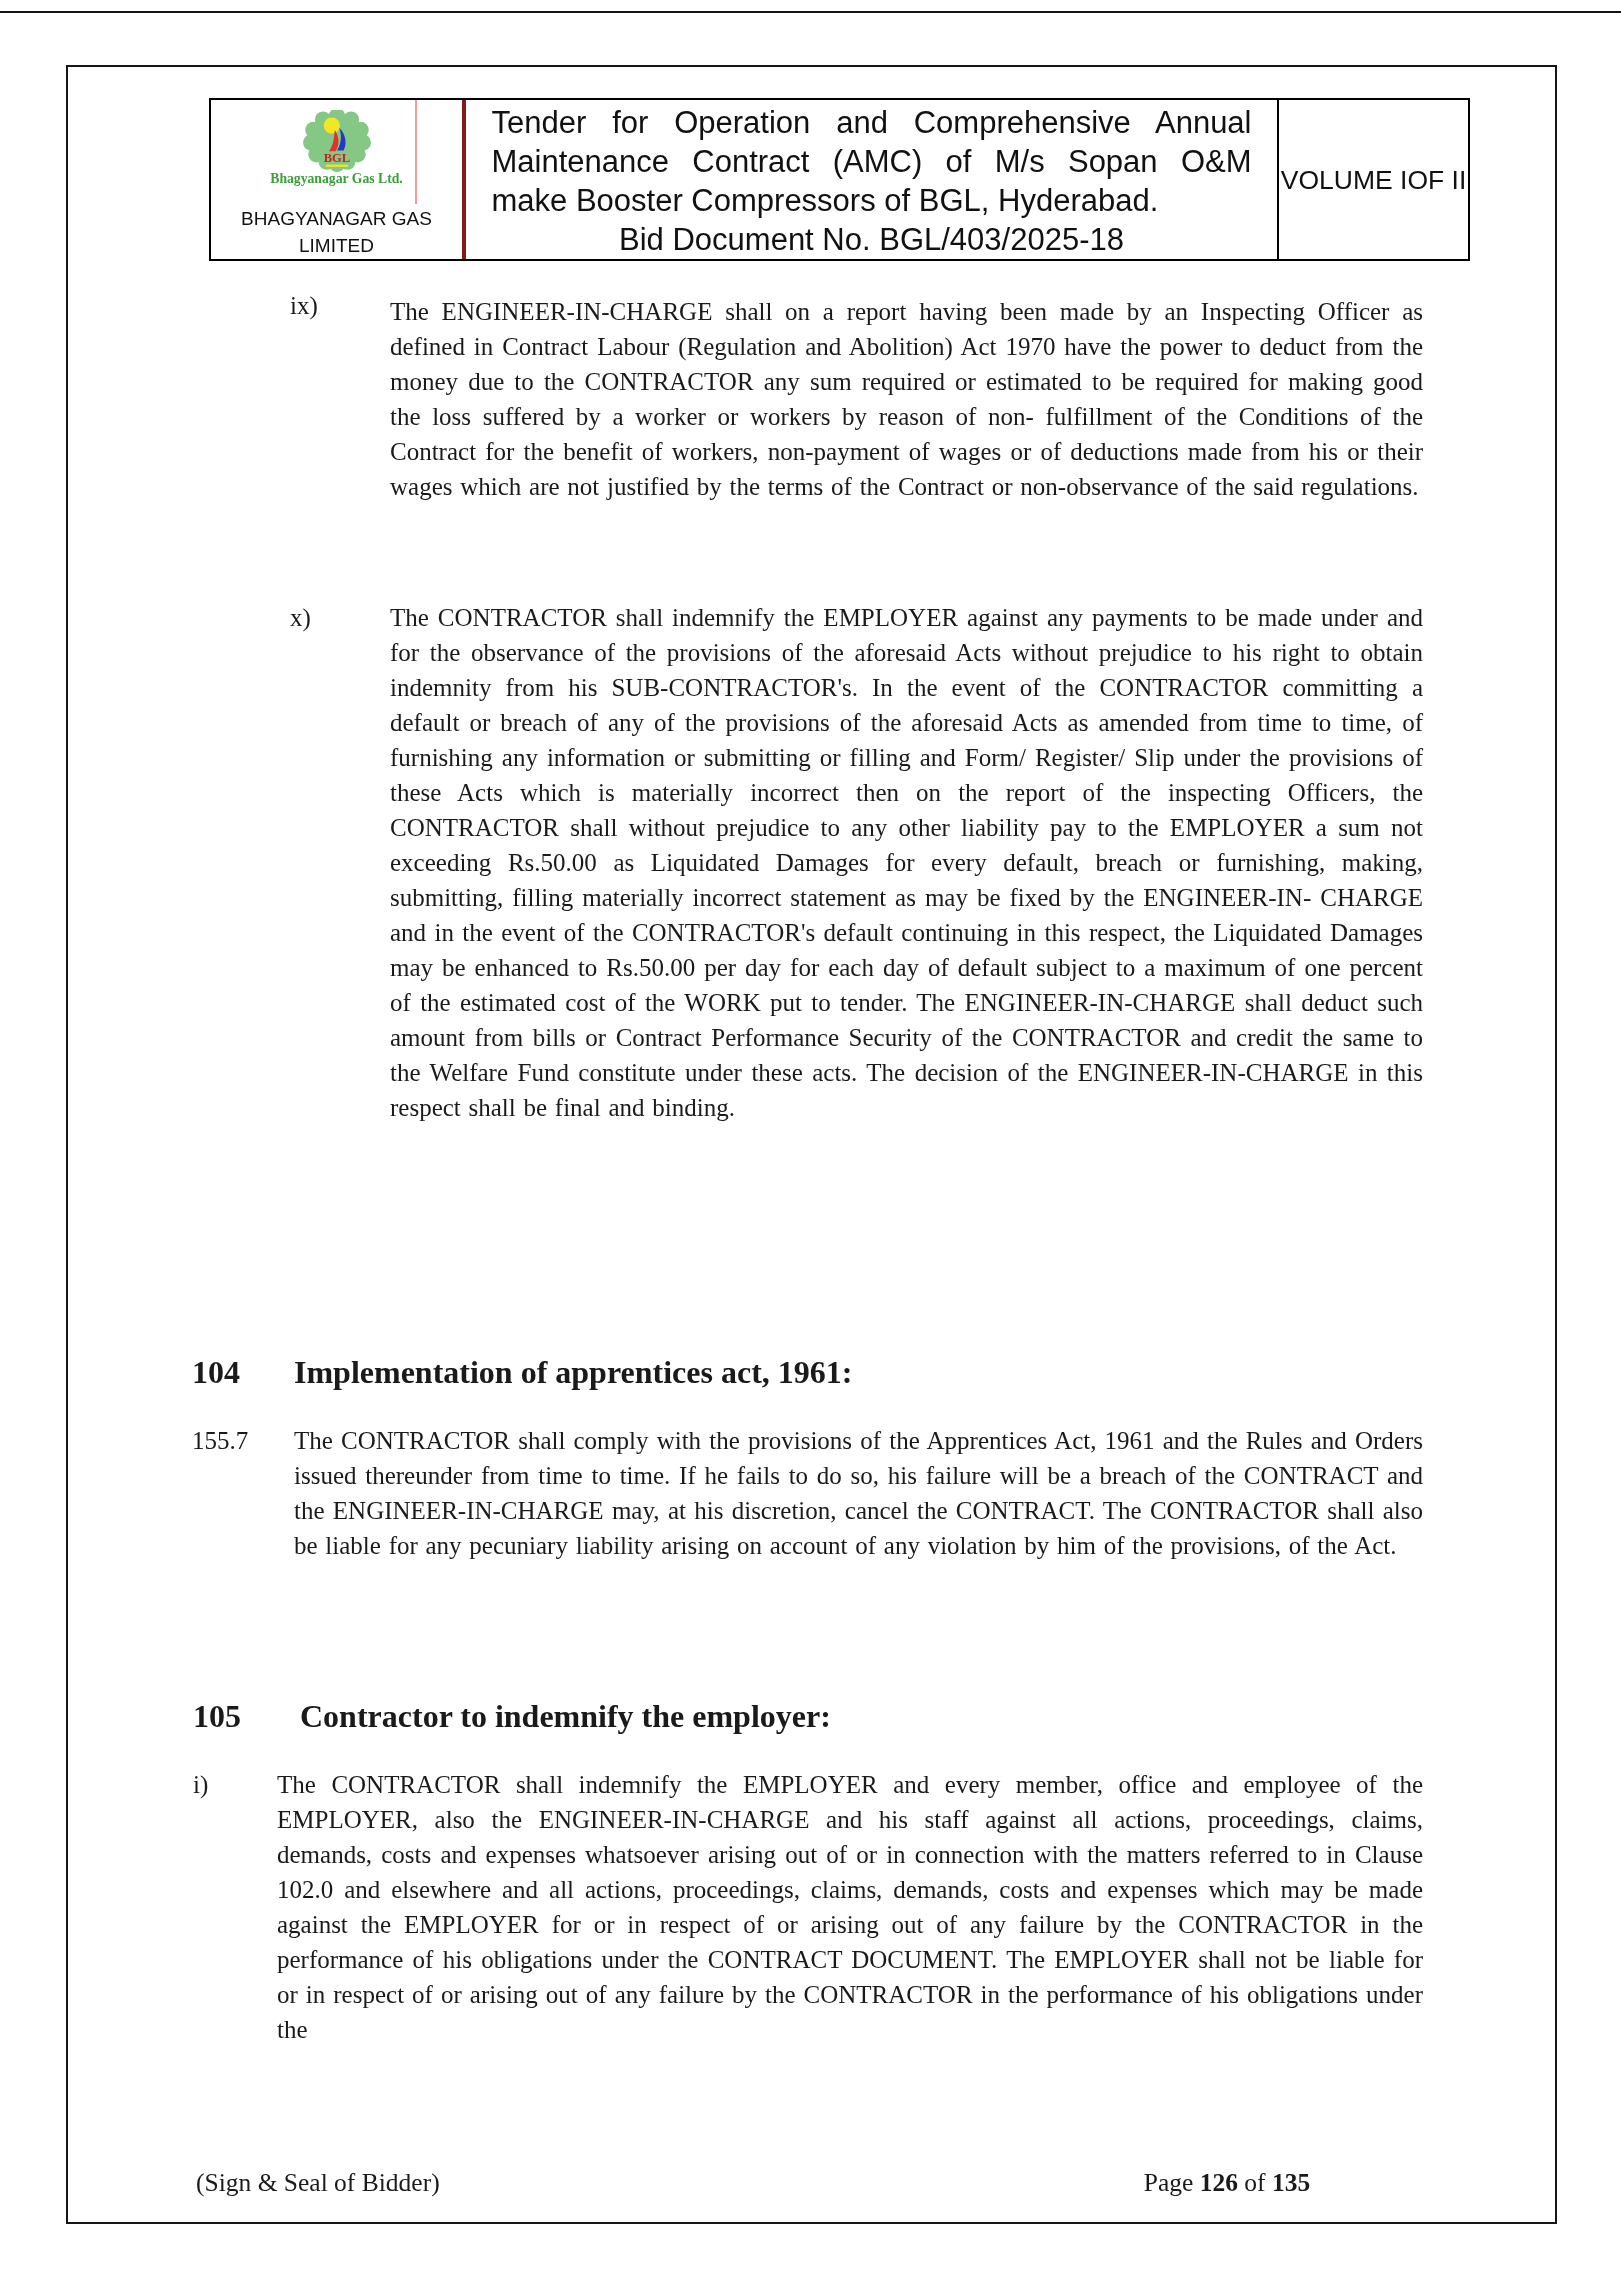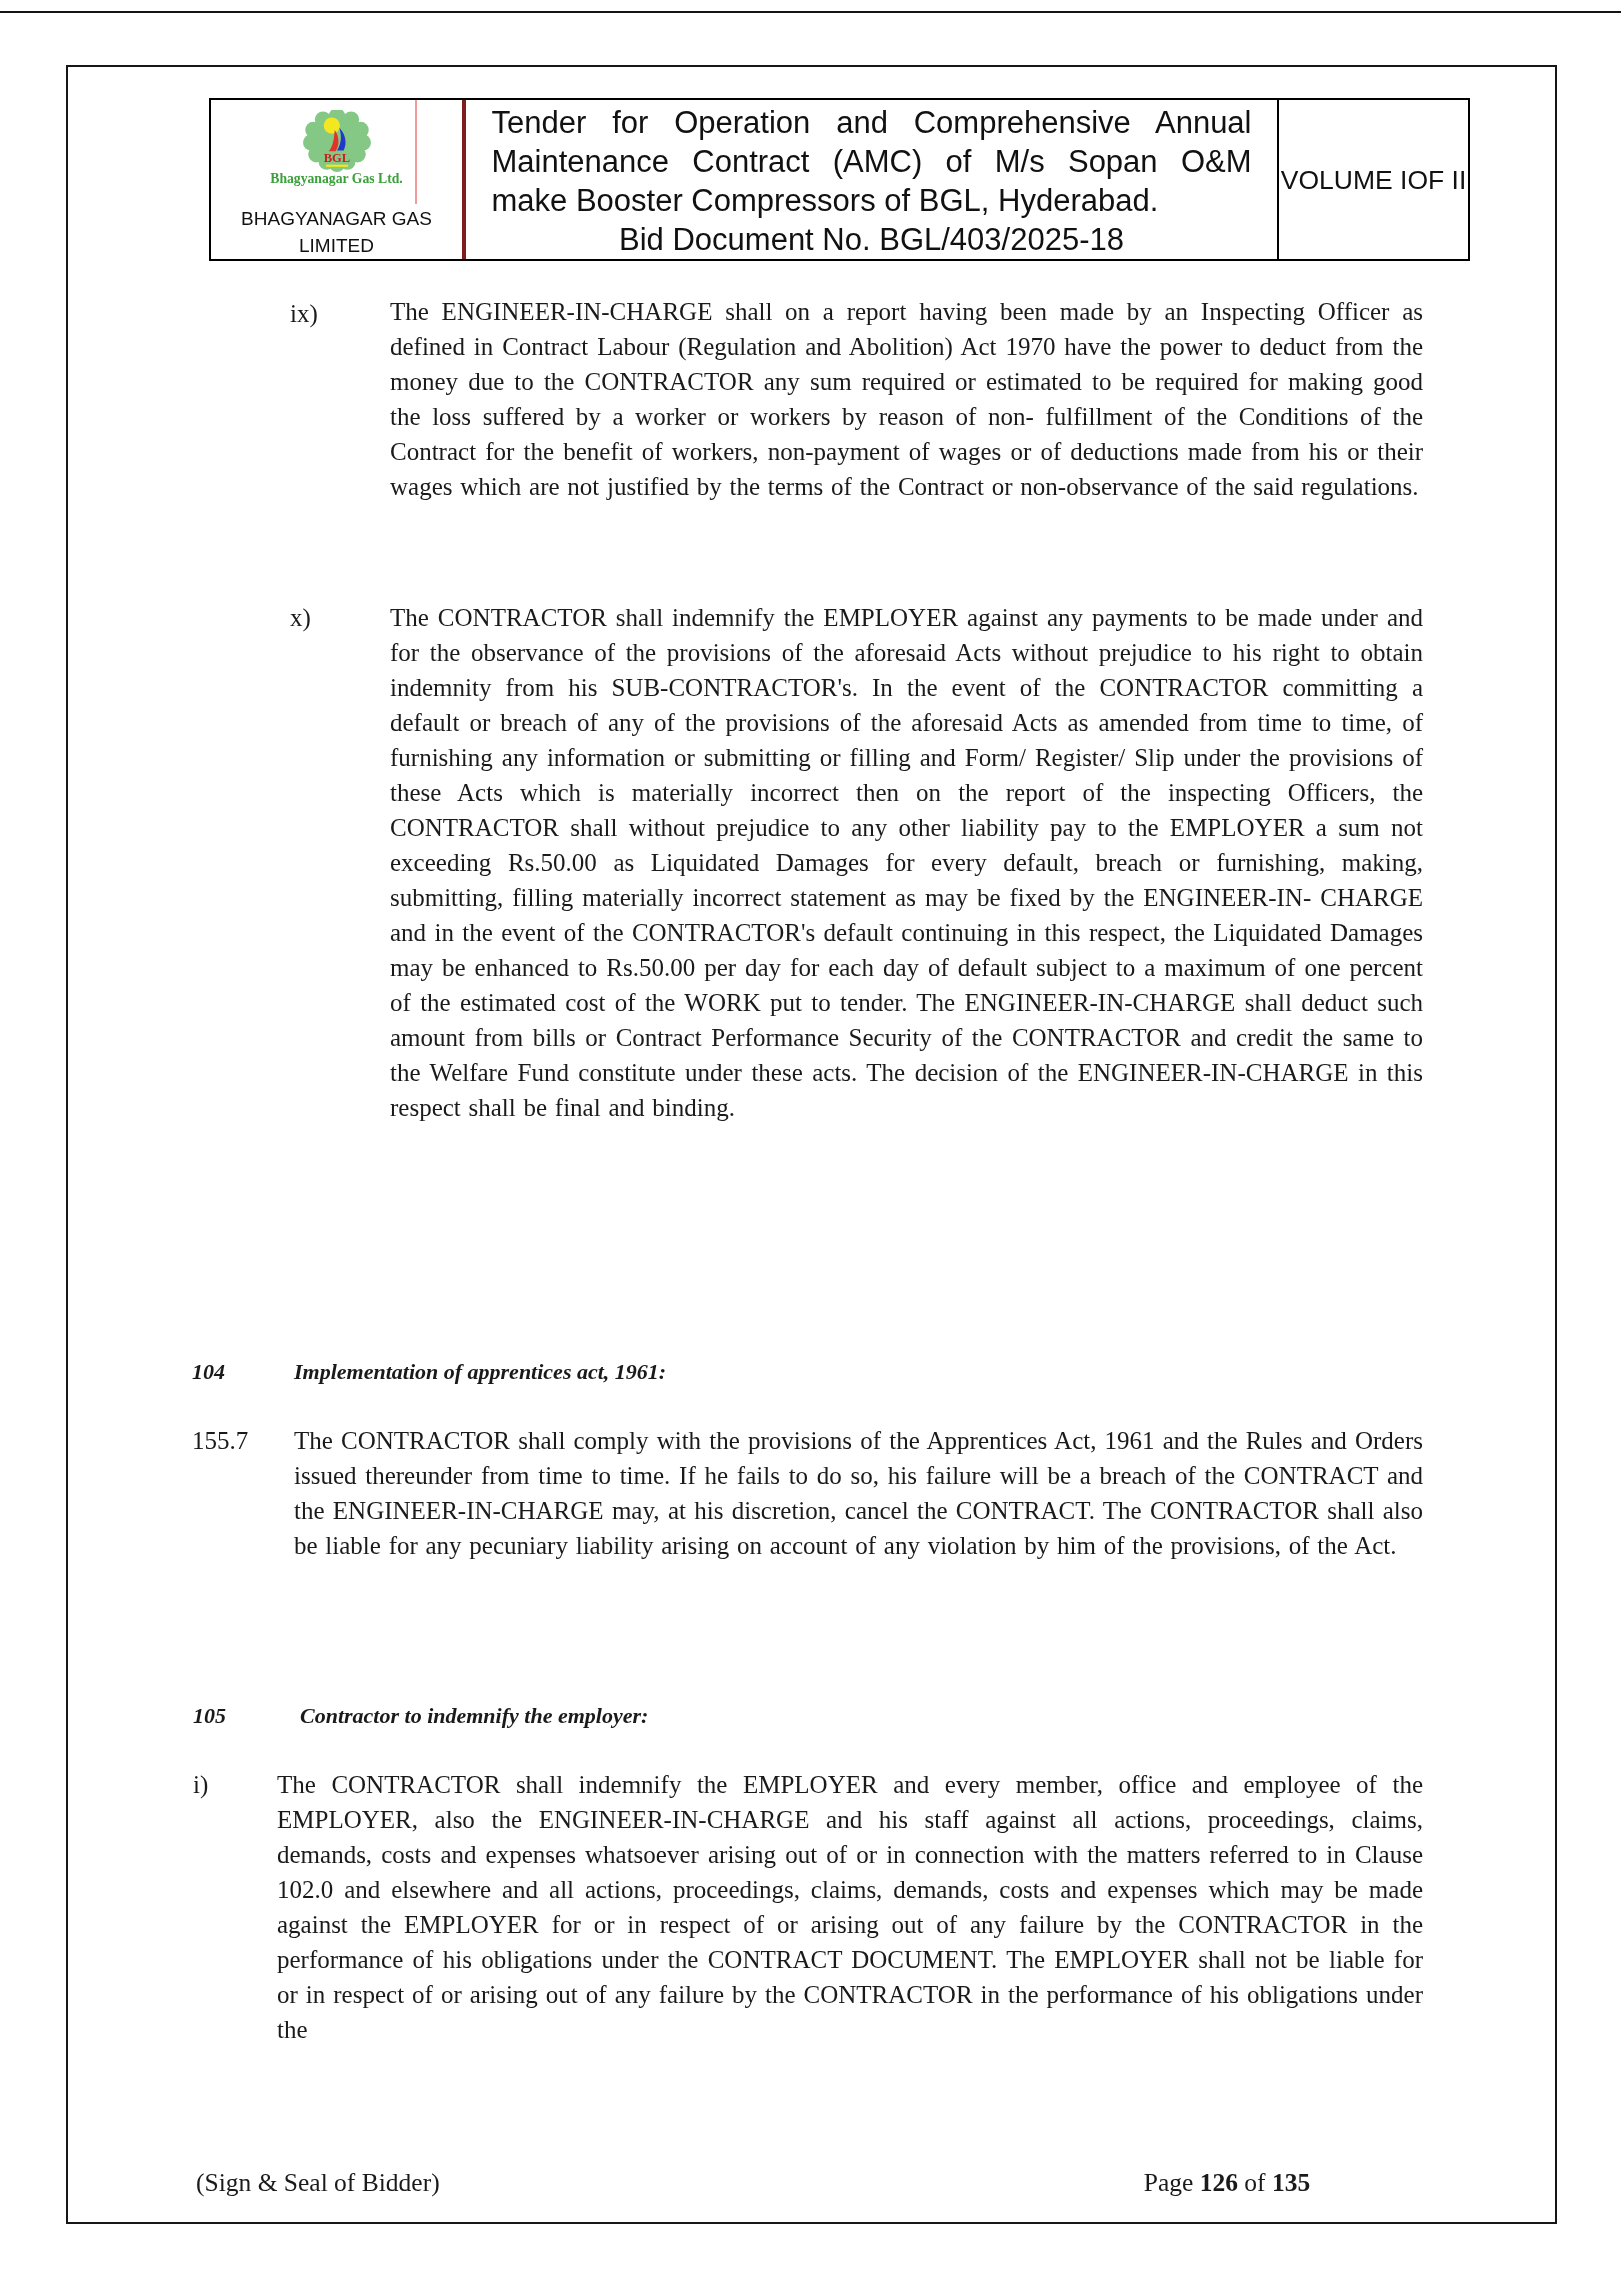--- a/index.html
+++ b/index.html
@@ -45,23 +45,23 @@
     flex:1; display:flex; flex-direction:row; justify-content:center; align-items:center;
     font-size:26.5px; line-height:36px;
   }
 
   
   .para-label { font-size:25px; line-height:35px; }
   .para {
     font-size:25px; line-height:35px; text-align:justify;
     word-spacing:1.5px;
   }
-  .heading-num, .heading-title { font-size:22px; line-height:34px; font-weight:bold;font-style:italic; }
+  .heading-num, .heading-title { font-size:32px; line-height:34px; font-weight:bold; }
 
-  #item-ix-label { left:290px; top:296px; }
+  #item-ix-label { left:290px; top:288px; }
   #item-ix-text  { left:390px; top:294px; width:1033px; }
 
   #item-x-label  { left:290px; top:600px; }
   #item-x-text   { left:390px; top:600px; width:1033px; }
 
   #sec104-num    { left:192px; top:1355px; }
   #sec104-title  { left:294px; top:1355px; }
 
   #c1041-label   { left:192px; top:1423px; }
   #c1041-text    { left:294px; top:1423px; width:1129px; }

